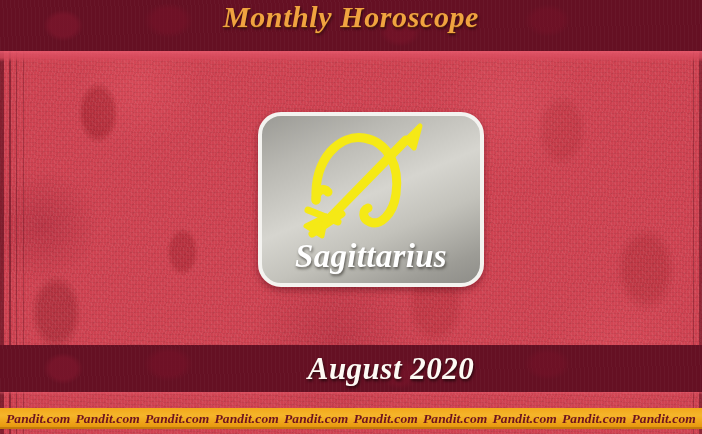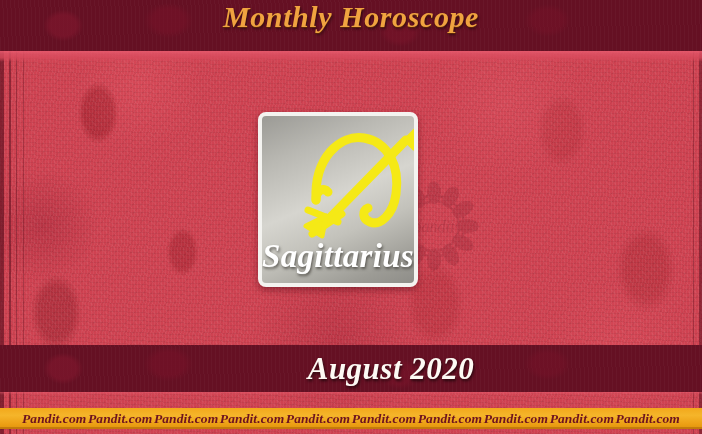--- a/index.html
+++ b/index.html
@@ -148,22 +148,22 @@
     width: 108px; height: 108px;
     opacity: .16;
     pointer-events: none;
   }
   .watermark svg { display: block; width: 100%; height: 100%; }
 
   
   .sign-card {
     position: absolute;
     left: 258px; top: 112px;
-    width: 160px; height: 175px;
-    border-radius: 8px;
+    width: 226px; height: 175px;
+    border-radius: 23px;
     background: linear-gradient(157deg, #9b9a95 0%, #b9b8b2 22%, #d6d5cf 48%, #c3c2bb 66%, #9d9c96 88%, #8e8d88 100%);
     border: 4px solid #f4f3f0;
     box-sizing: border-box;
     box-shadow: 0 3px 7px rgba(70,4,18,.45);
     overflow: hidden;
   }
   .card-inner {
     position: relative;
     width: 100%; height: 100%;
   }
@@ -210,21 +210,21 @@
 
   
   .footer {
     position: absolute;
     left: 0; top: 408px;
     width: 100%; height: 21px;
     background: linear-gradient(180deg, #f2a81c 0%, #f5b52a 35%, #eda015 75%, #e0930c 100%);
     display: flex;
     align-items: center;
     justify-content: space-between;
-    padding: 0 22px;
+    padding: 0 6px;
     box-sizing: border-box;
     overflow: hidden;
   }
   .footer-item {
     font-family: "Liberation Serif", "DejaVu Serif", serif;
     font-style: italic;
     font-weight: 700;
     font-size: 13.5px;
     color: #6d1320;
     white-space: nowrap;

